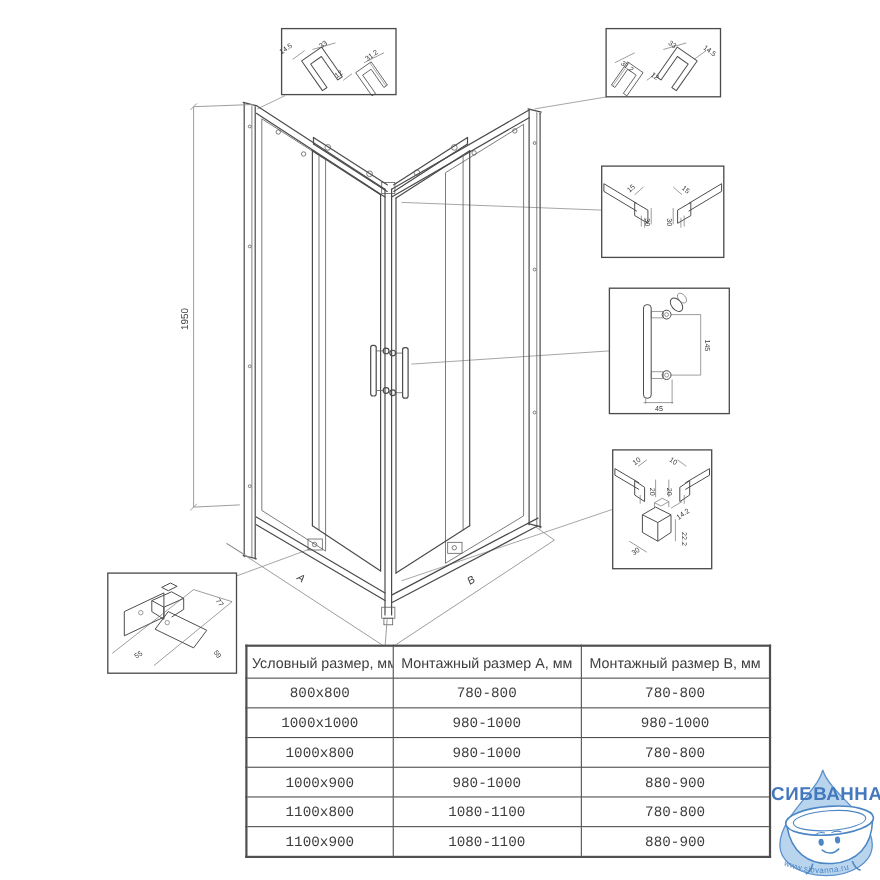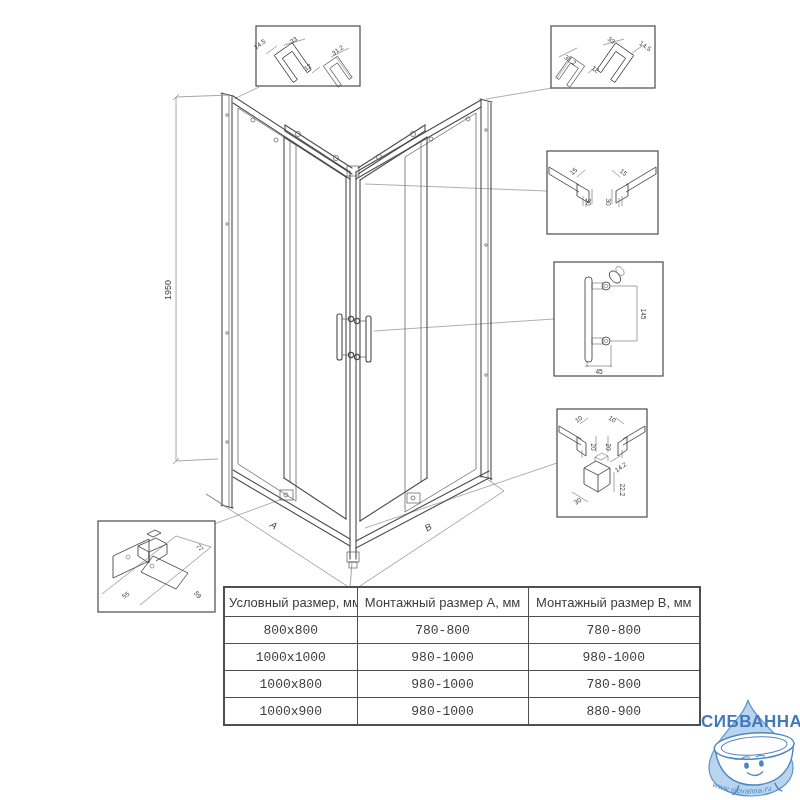--- a/index.html
+++ b/index.html
@@ -297,20 +297,30 @@
       <tr>
         <td>1000x800</td>
         <td>980-1000</td>
         <td>780-800</td>
       </tr>
       <tr>
         <td>1000x900</td>
         <td>980-1000</td>
         <td>880-900</td>
       </tr>
+      <tr>
+        <td>1100x800</td>
+        <td>1080-1100</td>
+        <td>780-800</td>
+      </tr>
+      <tr>
+        <td>1100x900</td>
+        <td>1080-1100</td>
+        <td>880-900</td>
+      </tr>
     </tbody>
   </table>
 
   <svg class="logo-svg" width="107" height="112" viewBox="0 0 107 112">
     <path d="M55,12 C57,20 64,28 74,38 C88,52 100,66 100,80 C100,97 80,108 58,108 C36,108 16,97 16,80 C16,64 30,48 40,36 C48,27 53,20 55,12 Z" fill="#b9d5ee" stroke="#5e93cd" stroke-width="1.2"></path>
     <g transform="rotate(-4 62 70)">
       <path d="M23,60 C25,84 40,97 62,97 C84,97 99,84 101,60" fill="#ffffff" stroke="#4d86c4" stroke-width="1.4"></path>
       <ellipse cx="62" cy="58" rx="40" ry="13" fill="#ffffff" stroke="#4d86c4" stroke-width="1.5"></ellipse>
       <ellipse cx="62" cy="58" rx="33" ry="9" fill="none" stroke="#4d86c4" stroke-width="1"></ellipse>
       <path d="M44,96 q-2,7 -7,9 M80,96 q2,7 7,9" fill="none" stroke="#4d86c4" stroke-width="1.4"></path>

